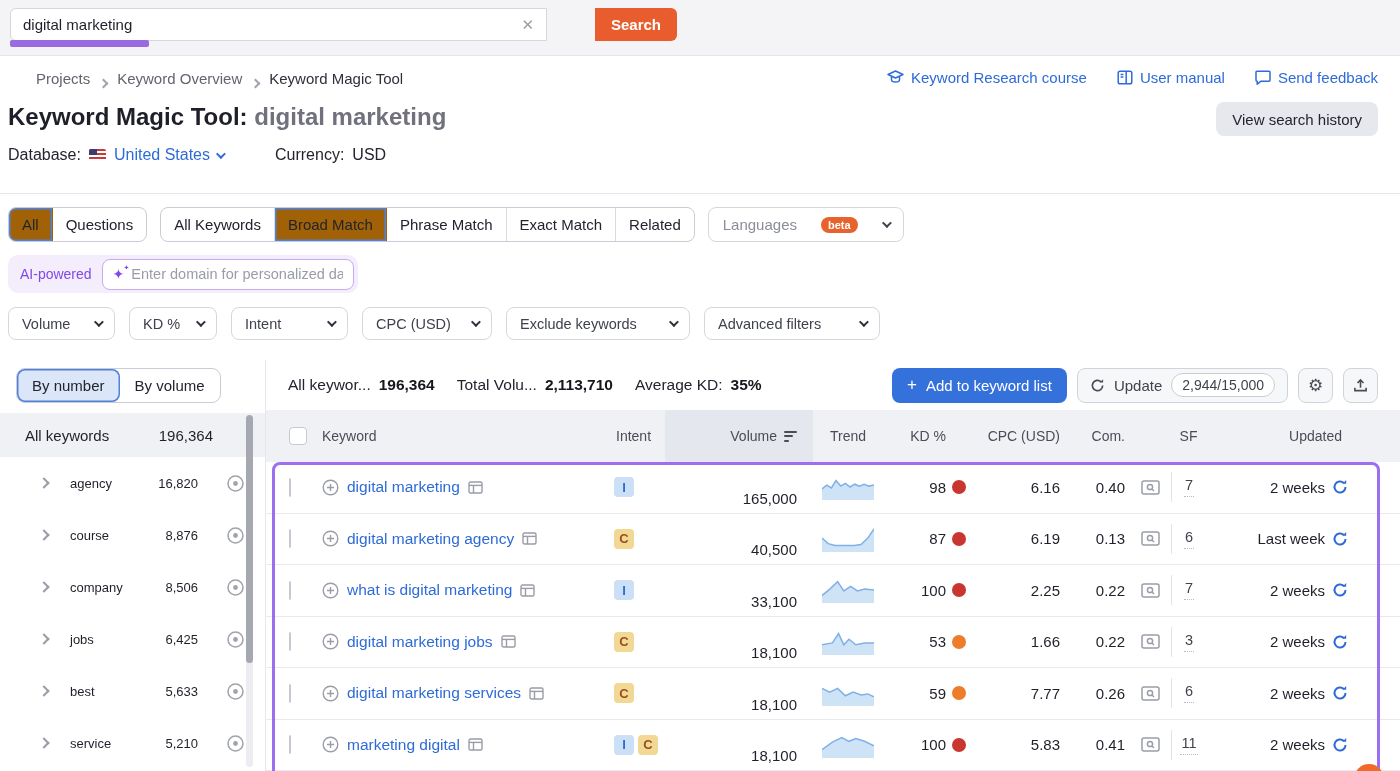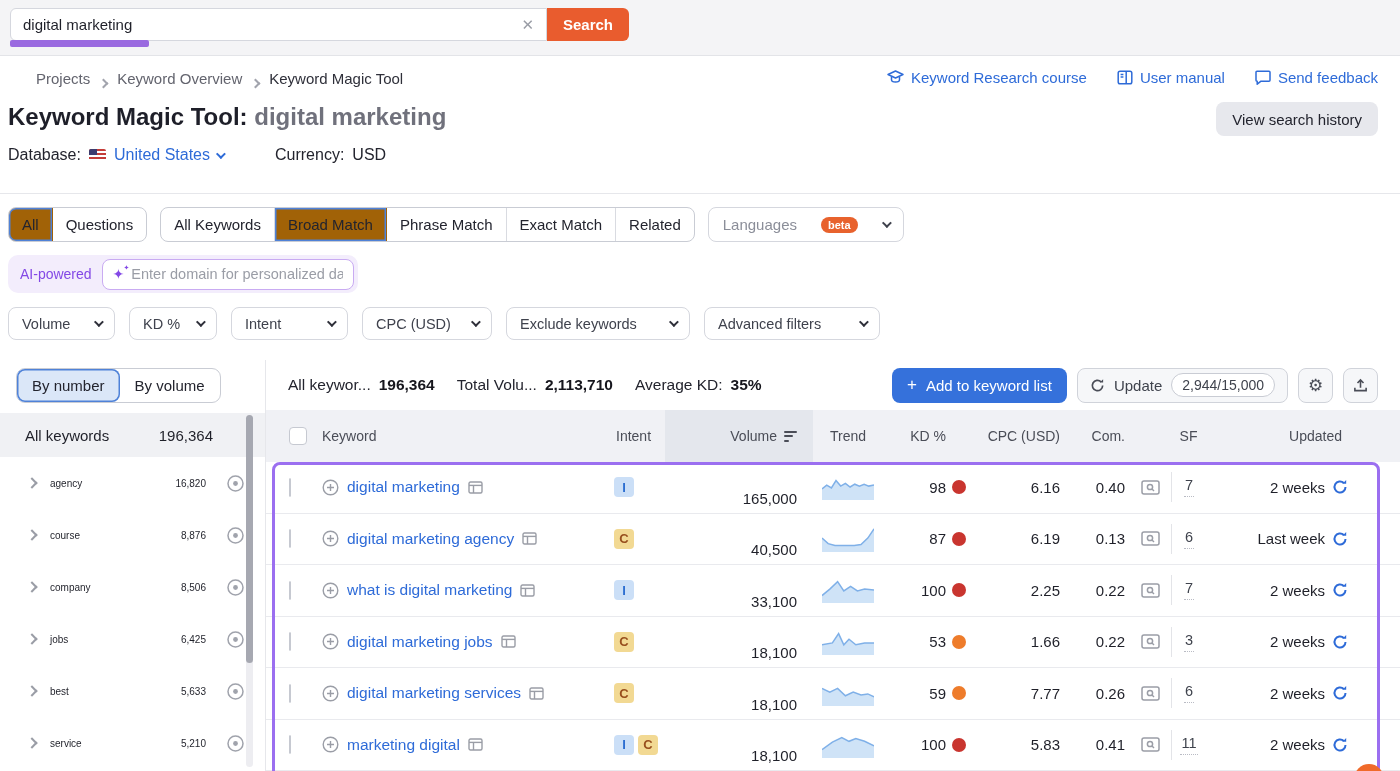--- a/index.html
+++ b/index.html
@@ -10,21 +10,21 @@
   .topbar { position:absolute; top:0; left:0; width:1400px; height:56px;
     background:#f4f4f6; border-bottom:1px solid #e3e4e8; }
   .search-wrap { position:absolute; left:10px; top:8px; display:flex; }
   .search-input-box { width:537px; height:33px; background:#fff; border:1px solid #d5d7de;
     border-radius:6px 0 0 6px; display:flex; align-items:center; padding:0 10px 0 12px; }
   .search-input-box input { border:none; outline:none; flex:1; font-size:15px; color:#1f2029;
     font-family:"Liberation Sans", sans-serif; background:transparent; }
   .clear-x { color:#9a9da6; font-size:15px; cursor:pointer; padding:0 2px; }
   .search-btn { height:33px; padding:0 16px; background:#e95c2e; color:#fff; border:none;
     border-radius:0 6px 6px 0; font-size:15px; font-weight:bold; cursor:pointer;
-    font-family:"Liberation Sans", sans-serif; }
+    font-family:"Liberation Sans", sans-serif;margin-left:48px; }
   .progress { position:absolute; left:10px; top:40px; width:139px; height:7px;
     background:#9a6ae0; border-radius:2px; }
 
   
   .breadcrumb { position:absolute; left:8px; top:70px; font-size:15px; color:#63646e;
     display:flex; gap:10px; align-items:flex-end;margin-left:28px; }
   .breadcrumb .sep { color:#a2a4ad; font-size:13px; }
   .breadcrumb .last { color:#2f303a; }
   .header-links { position:absolute; right:22px; top:69px; display:flex; gap:30px; }
   .hlink { display:flex; align-items:center; gap:7px; color:#2e6bd8; font-size:15px; cursor:pointer;text-align:right; }
@@ -84,22 +84,22 @@
   .main { position:absolute; left:0; top:360px; right:0; bottom:0; }
   .sidebar { position:absolute; left:0; top:0; bottom:0; width:266px; border-right:1px solid #e6e7eb; }
   .seg { position:absolute; left:16px; top:8px; display:flex; border:1px solid #c9ccd4;
     border-radius:9px; height:35px; background:#fff; }
   .seg-btn { padding:0 15px; display:flex; align-items:center; font-size:15px; color:#23242e; cursor:pointer; }
   .seg-btn.sel { background:#dbe7f8; box-shadow:inset 0 0 0 1.5px #4f82d8; border-radius:8px; }
   .side-list { position:absolute; left:0; top:53px; right:0; bottom:0; }
   .side-all { height:44px; background:#f0f1f4; display:flex; align-items:center;
     padding:0 52px 0 25px; font-size:15px; cursor:pointer; }
   .side-all .val { margin-left:auto; }
-  .side-item { height:52px; display:flex; align-items:center; padding:0 20px 0 28px;
-    font-size:10px; cursor:pointer; gap:14px; }
+  .side-item { height:52px; display:flex; align-items:center; padding:0 20px 0 40px;
+    font-size:13px; cursor:pointer; gap:22px; }
   .side-item .chev { color:#9a9da6; width:8px; height:8px; flex:none; }
   .side-item .val { margin-left:auto; }
   .side-item .eye { flex:none; margin-left:6px; }
   .sb-track { position:absolute; right:12px; top:55px; bottom:4px; width:7px;
     background:#ededf1; border-radius:4px; }
   .sb-thumb { position:absolute; right:12px; top:55px; width:7px; height:248px;
     background:#a6a8b1; border-radius:4px; }
 
   
   .table-area { position:absolute; left:266px; right:0; top:0; bottom:0; }

